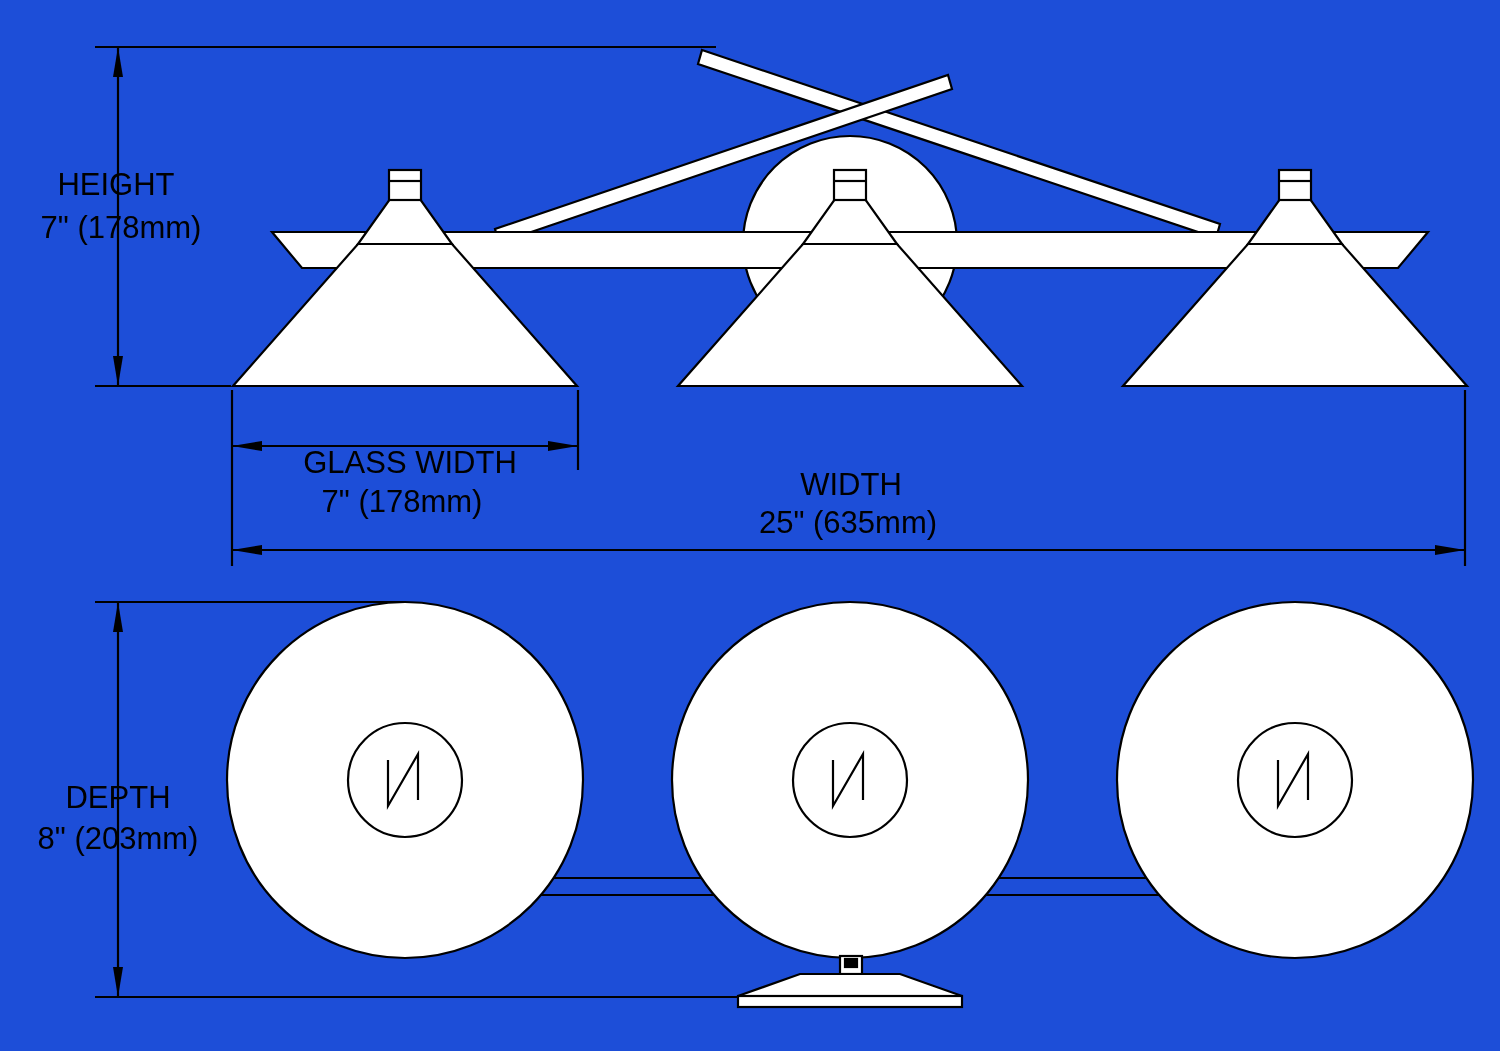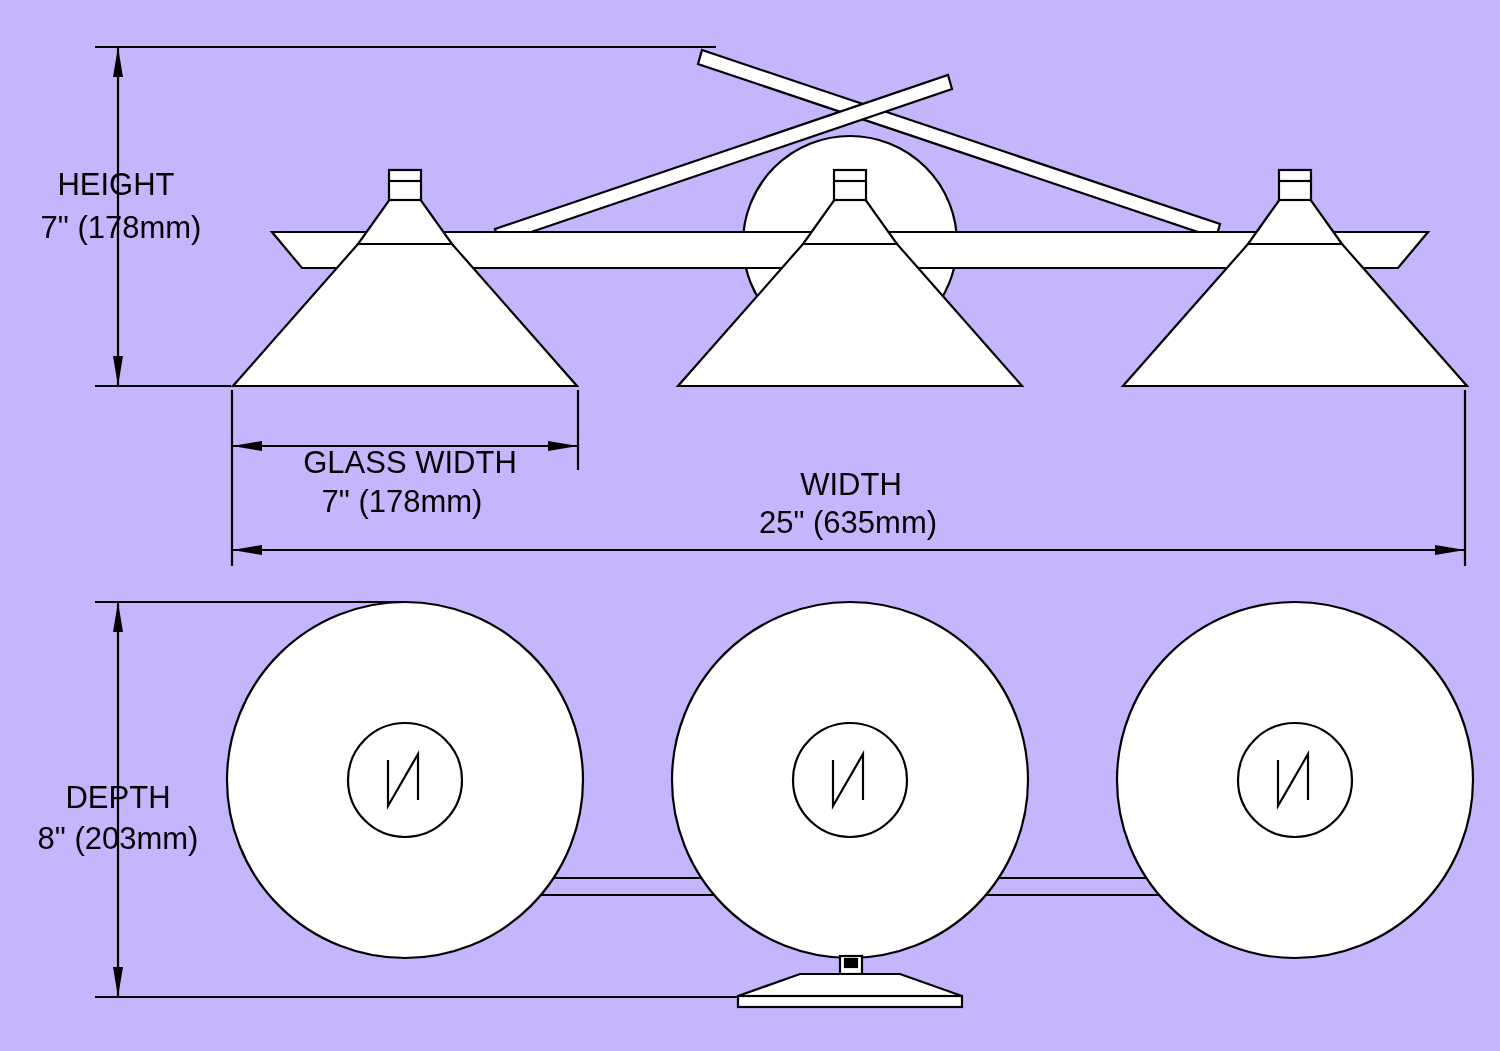--- a/index.html
+++ b/index.html
@@ -4,21 +4,21 @@
 <style>
   html, body {
     margin: 0;
     padding: 0;
     background: #ffffff;
   }
   .canvas {
     position: relative;
     width: 1500px;
     height: 1051px;
-    background: #c4b5fd;
+    background: #1d4ed8;
     overflow: hidden;
   }
   svg {
     display: block;
   }
   text {
     font-family: "Liberation Sans", sans-serif;
     font-size: 31px;
     fill: #000000;
     stroke: none;

